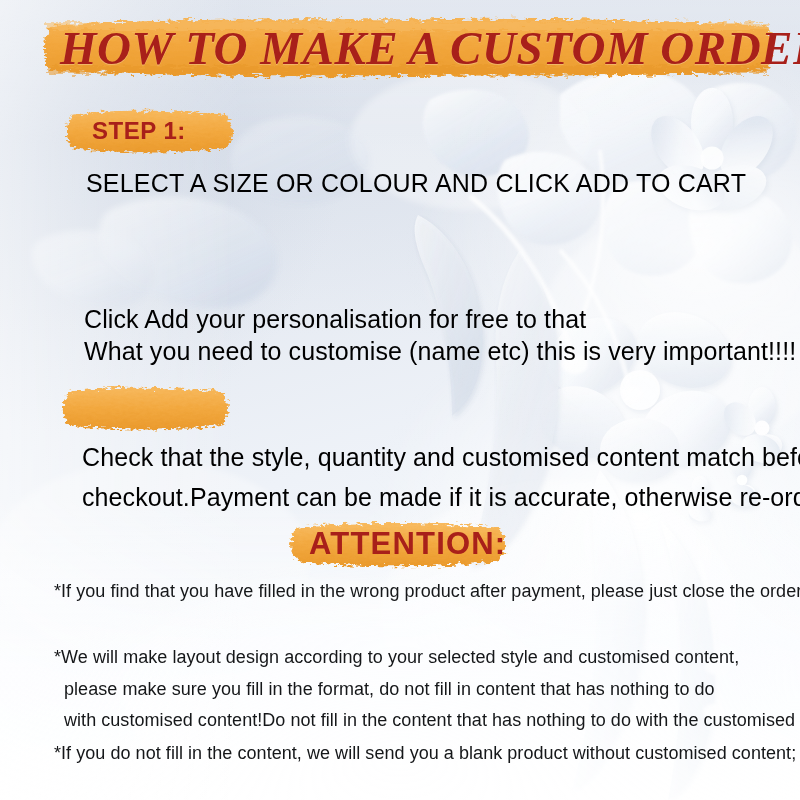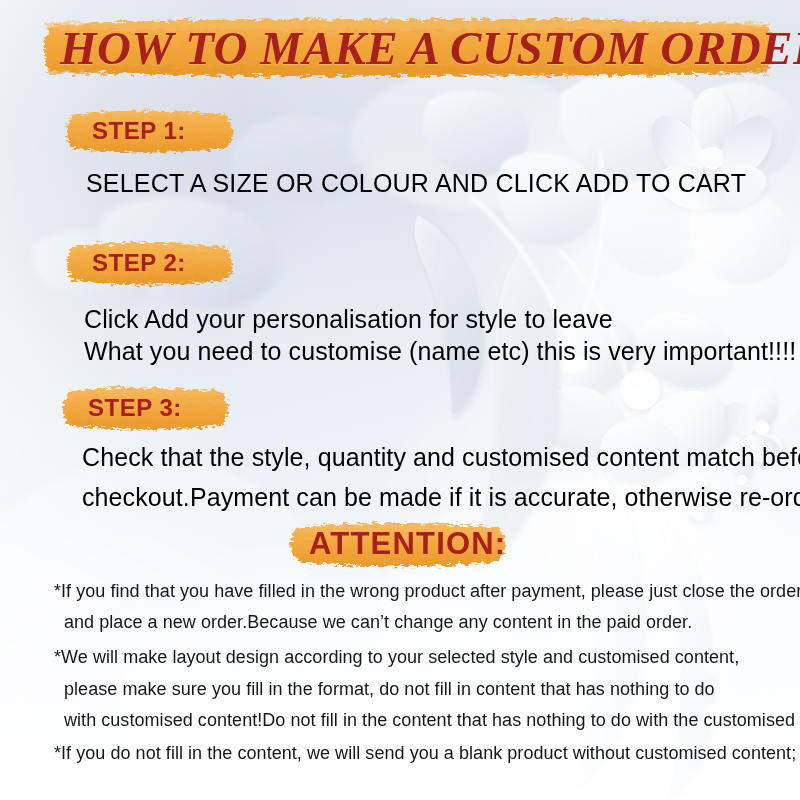--- a/index.html
+++ b/index.html
@@ -315,50 +315,35 @@
         </filter>
       </defs>
       <g filter="url(#rough2)">
         <path d="M10 9 C46 3 118 4 164 9 C172 18 172 34 164 42 C120 48 48 48 10 42 C3 33 3 18 10 9 Z" fill="url(#bgr2)"></path>
       </g>
     </svg>
     <span class="brush-label">STEP 1:</span>
   </div>
   <div class="body-line step-body upper" id="s1-l1">SELECT A SIZE OR COLOUR AND CLICK ADD TO CART</div>
 
-  <div class="brush step-brush" id="step2-brush">
-    <svg class="brush-shape" viewBox="0 0 178 50" preserveAspectRatio="none" xmlns="http://www.w3.org/2000/svg">
-      <defs>
-        <filter id="rough3">
-          <feTurbulence type="fractalNoise" baseFrequency="0.15 0.42" numOctaves="4" seed="23" result="n3"></feTurbulence>
-          <feDisplacementMap in="SourceGraphic" in2="n3" scale="10" xChannelSelector="R" yChannelSelector="G"></feDisplacementMap>
-        </filter>
-      </defs>
-      <g filter="url(#rough3)">
-        <path d="M10 9 C46 3 118 4 164 9 C172 18 172 34 164 42 C120 48 48 48 10 42 C3 33 3 18 10 9 Z" fill="url(#bgr2)"></path>
-      </g>
-    </svg>
-    <span class="brush-label">STEP 2:</span>
-  </div>
-  <div class="body-line step-body" id="s2-l1">Click Add your personalisation for style to leave</div>
+  <div class="body-line step-body" id="s2-l1">Click Add your personalisation for free to that</div>
   <div class="body-line step-body" id="s2-l2">What you need to customise (name etc) this is very important!!!!</div>
 
   <div class="brush step-brush" id="step3-brush">
     <svg class="brush-shape" viewBox="0 0 178 50" preserveAspectRatio="none" xmlns="http://www.w3.org/2000/svg">
       <defs>
         <filter id="rough4">
           <feTurbulence type="fractalNoise" baseFrequency="0.17 0.38" numOctaves="4" seed="31" result="n4"></feTurbulence>
           <feDisplacementMap in="SourceGraphic" in2="n4" scale="10" xChannelSelector="R" yChannelSelector="G"></feDisplacementMap>
         </filter>
       </defs>
       <g filter="url(#rough4)">
         <path d="M10 9 C46 3 118 4 164 9 C172 18 172 34 164 42 C120 48 48 48 10 42 C3 33 3 18 10 9 Z" fill="url(#bgr2)"></path>
       </g>
     </svg>
-    <span class="brush-label">STEP 3:</span>
   </div>
   <div class="body-line step-body" id="s3-l1">Check that the style, quantity and customised content match before</div>
   <div class="body-line step-body" id="s3-l2">checkout.Payment can be made if it is accurate, otherwise re-order.</div>
 
   <div class="brush" id="attention-brush">
     <svg class="brush-shape" viewBox="0 0 228 52" preserveAspectRatio="none" xmlns="http://www.w3.org/2000/svg">
       <defs>
         <linearGradient id="bgr5" x1="0" y1="0" x2="0" y2="1">
           <stop offset="0%" stop-color="#f8bb60"></stop>
           <stop offset="50%" stop-color="#f2a83f"></stop>
@@ -370,19 +355,18 @@
         </filter>
       </defs>
       <g filter="url(#rough5)">
         <path d="M12 10 C56 3 160 4 214 10 C222 19 222 35 214 43 C156 50 56 50 12 43 C4 34 4 19 12 10 Z" fill="url(#bgr5)"></path>
       </g>
     </svg>
     <span class="brush-label">ATTENTION:</span>
   </div>
 
   <div class="note-line" id="n1">*If you find that you have filled in the wrong product after payment,  please just close the order</div>
-  <div class="note-line" id="n2">and place a new order.Because we can’t change any content in the paid order.</div>
   <div class="note-line" id="n4">please make sure you fill in the format, do not fill in content that has nothing to do</div>
   <div class="note-line" id="n3">*We will make layout design according to your selected style and customised content,</div>
   <div class="note-line" id="n5">with customised content!Do not fill in the content that has nothing to do with the customised content!</div>
   <div class="note-line" id="n6">*If you do not fill in the content, we will send you a blank product without customised content;</div>
 
 </div>
 
 </body></html>

